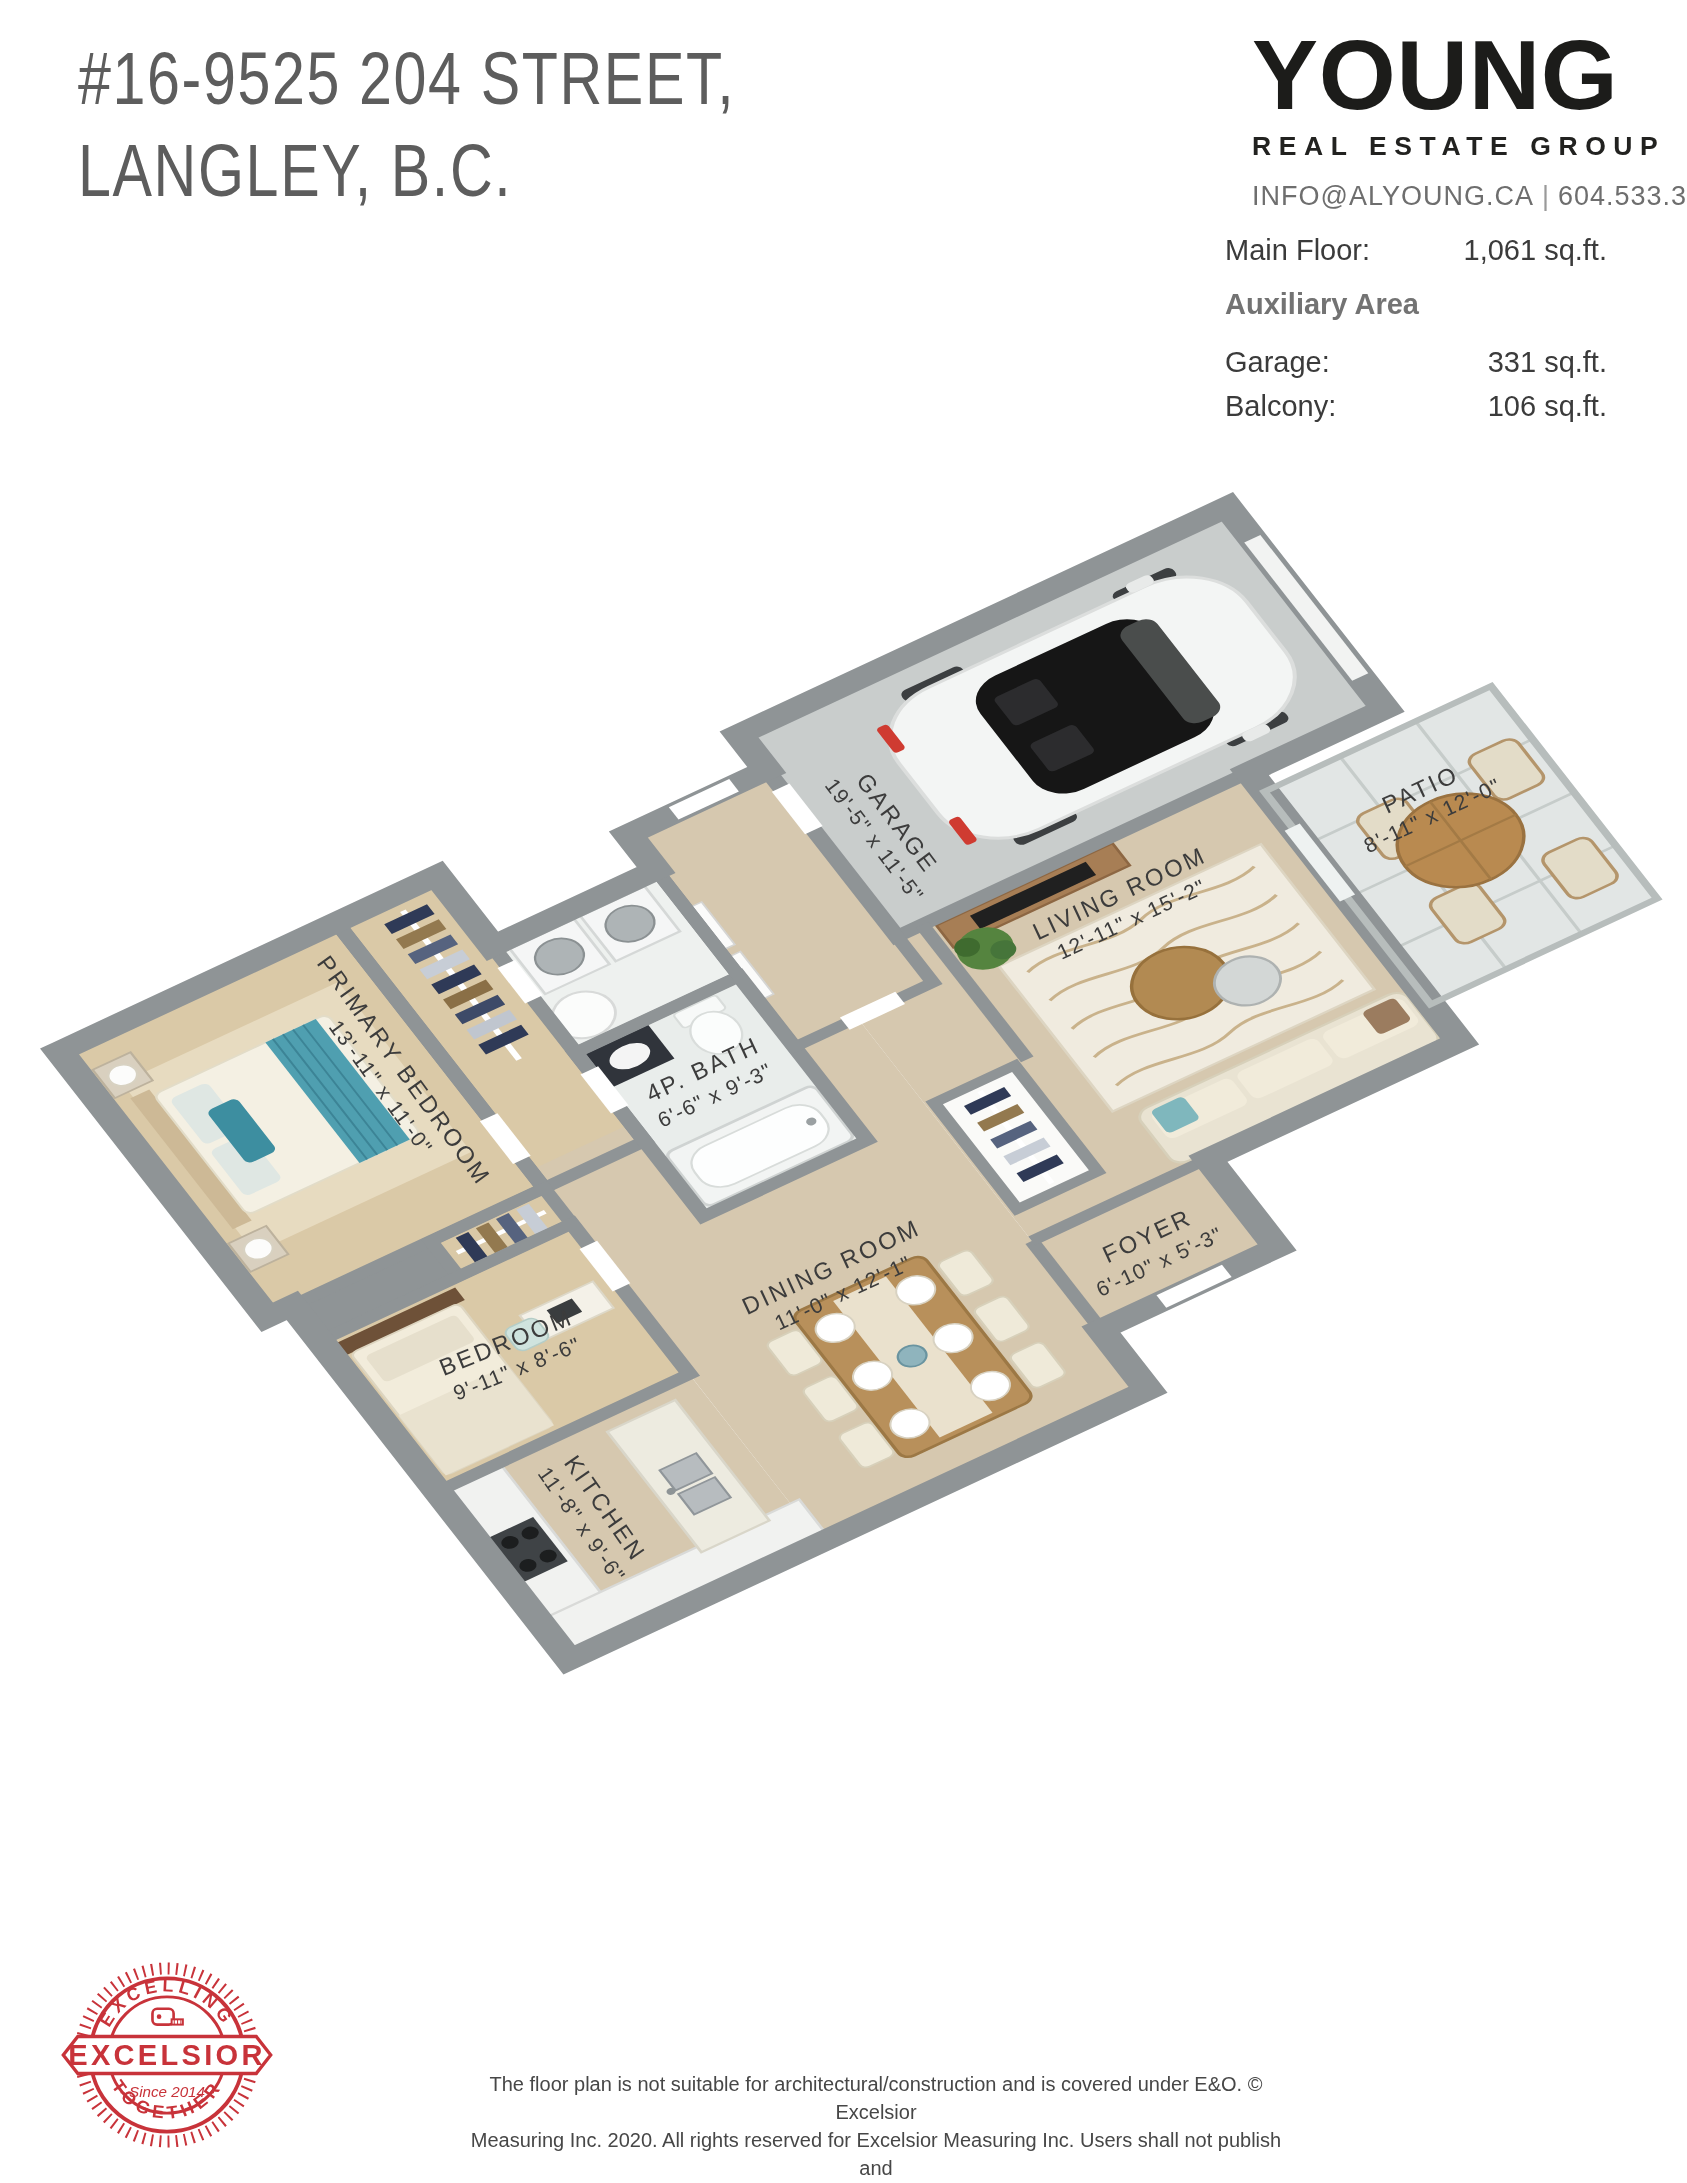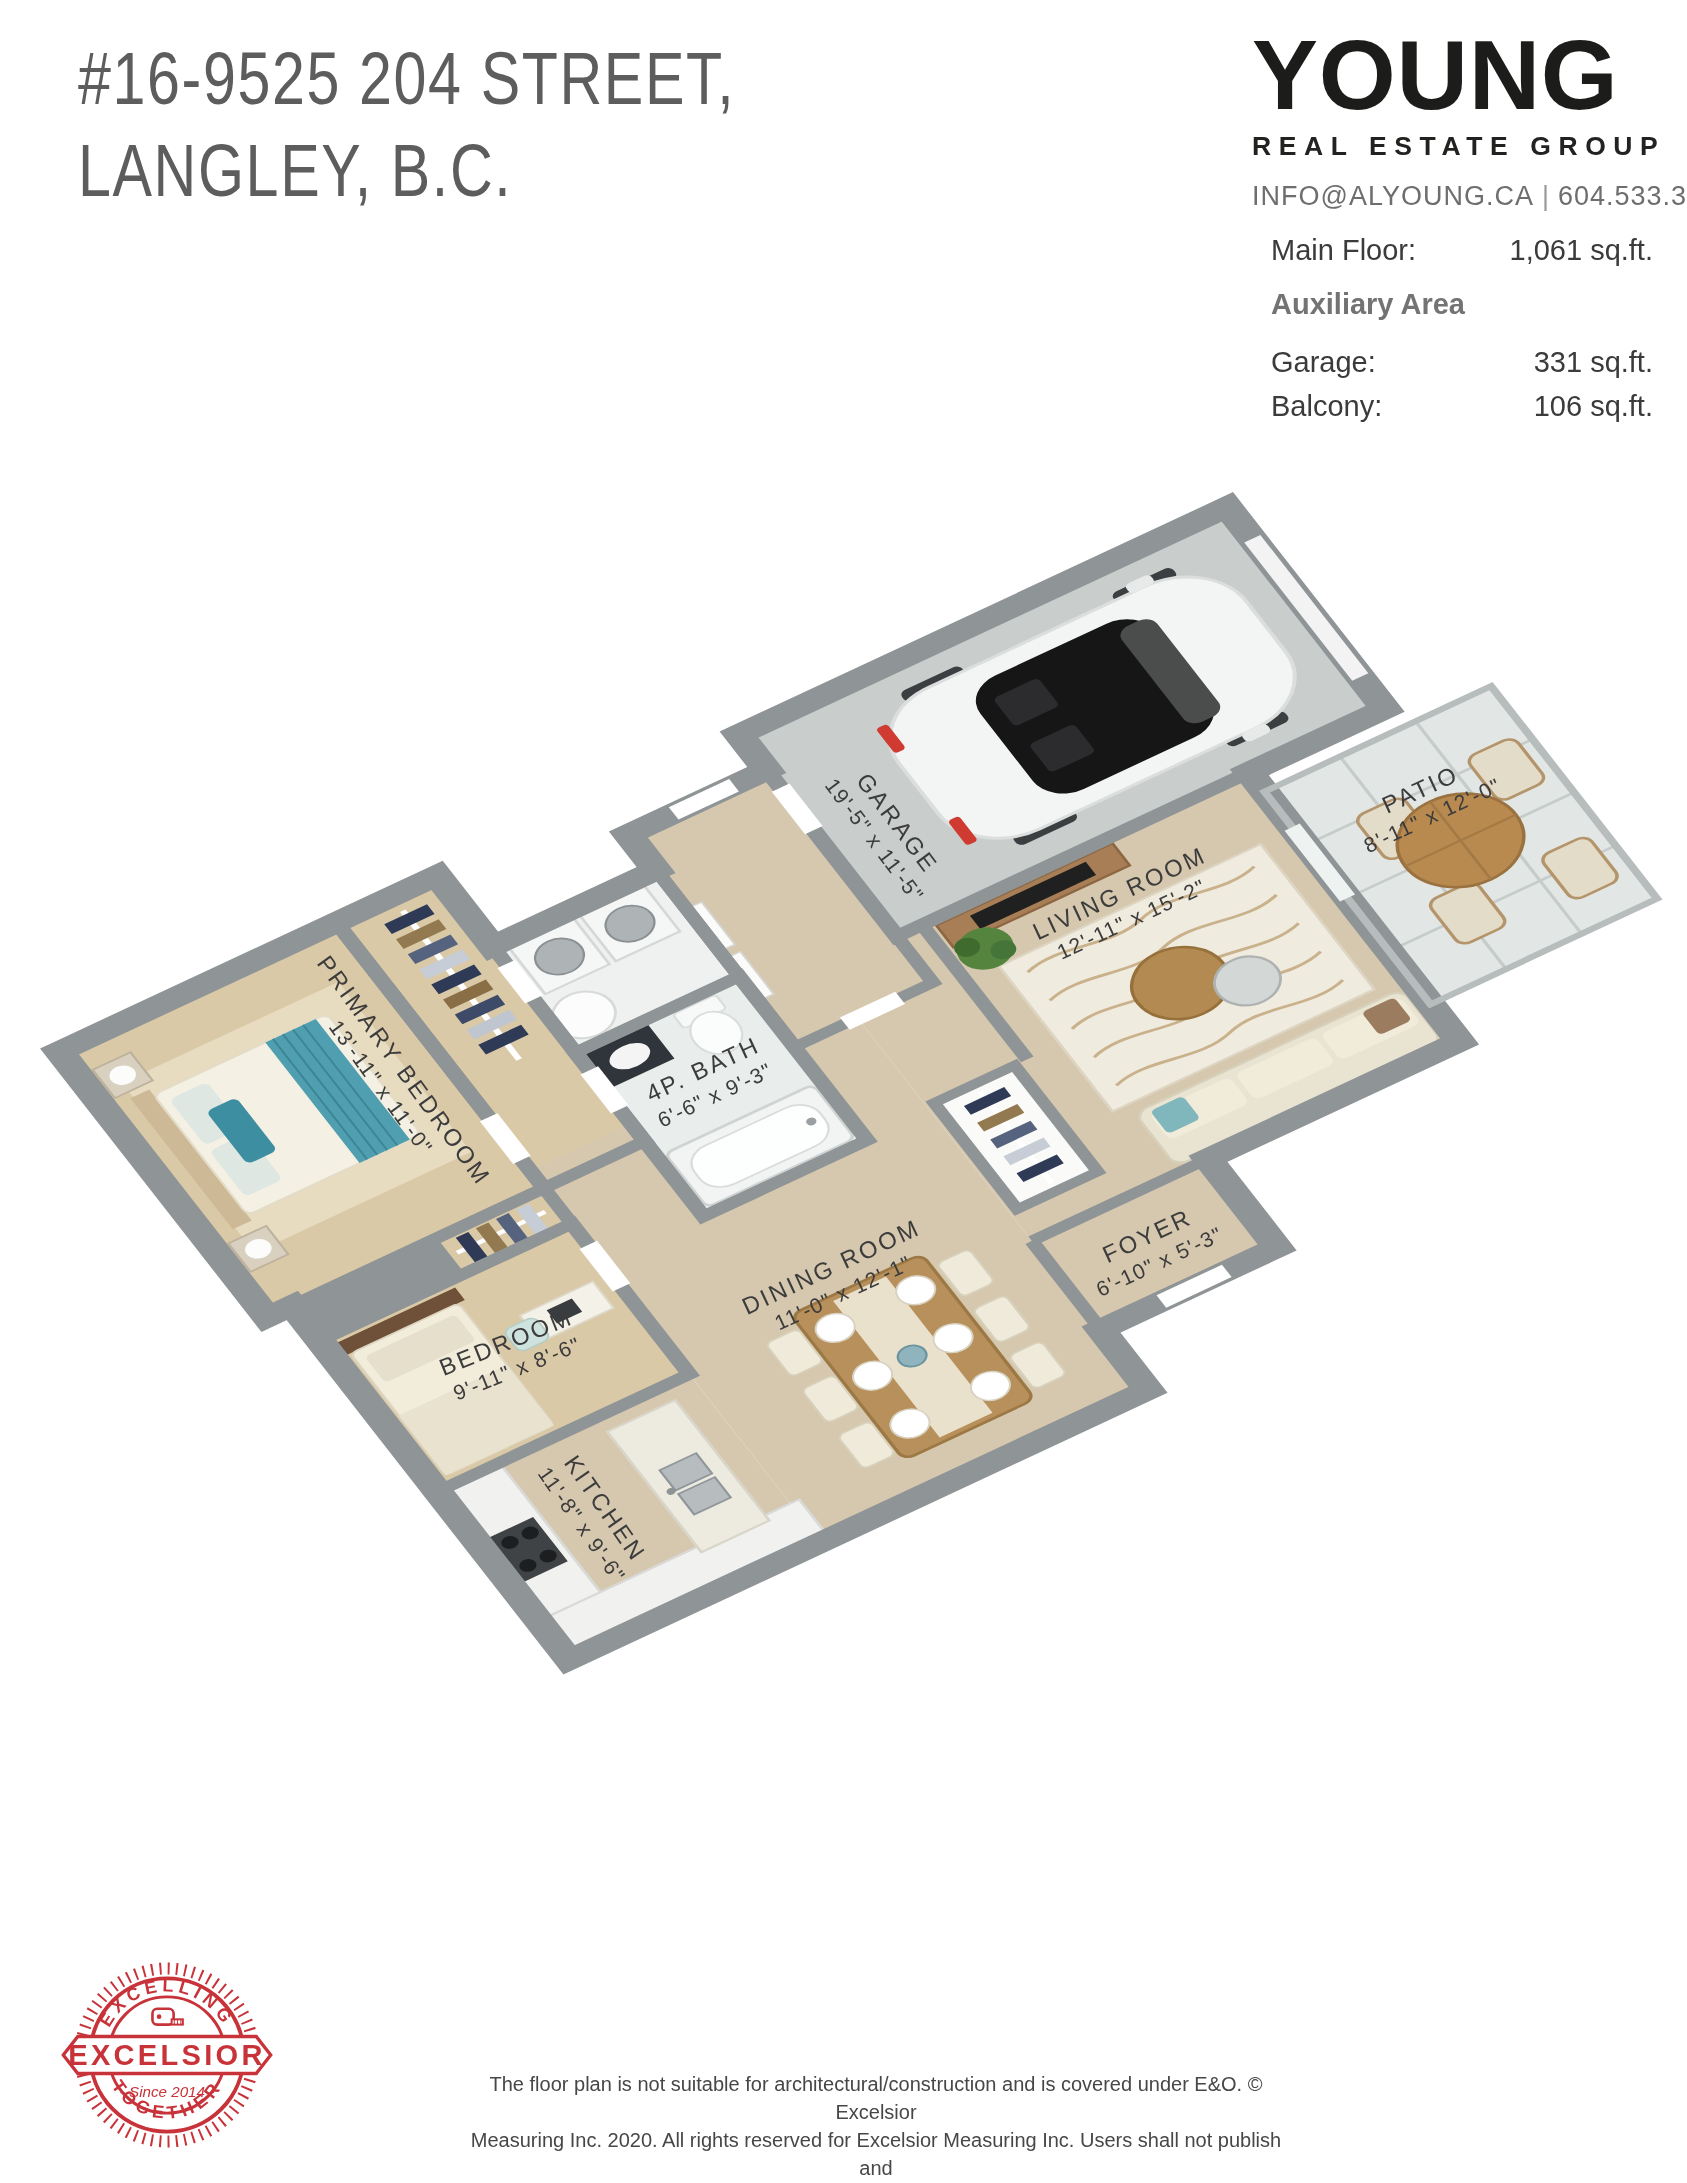--- a/index.html
+++ b/index.html
@@ -4,21 +4,21 @@
 <style>
   html,body{margin:0;padding:0;background:#fff;}
   .page{position:relative;width:1687px;height:2183px;background:#ffffff;font-family:"Liberation Sans",sans-serif;overflow:hidden;}
   
   .address{position:absolute;left:78px;top:33px;color:#5d5d5d;font-size:74px;line-height:1.24;letter-spacing:2px;font-weight:400;transform:scaleX(.80);transform-origin:left top;white-space:nowrap;}
   .brand{position:absolute;left:1252px;top:25px;width:382px;}
   .brand-name{font-size:99px;font-weight:700;color:#1c1c1a;letter-spacing:0.7px;line-height:1.0;}
   .brand-tagline{font-size:26.5px;font-weight:700;color:#222220;letter-spacing:7.6px;margin-top:6.6px;white-space:nowrap;}
   .brand-contact{font-size:27px;color:#6e6e6e;letter-spacing:1px;margin-top:19px;white-space:nowrap;}
   .brand-contact .sep{color:#9a9a9a;padding:0 8px;}
-  .areas{position:absolute;left:1225px;top:233px;width:382px;font-size:29px;color:#3b3b3b;margin-left:46px;}
+  .areas{position:absolute;left:1225px;top:233px;width:382px;font-size:29px;color:#3b3b3b;}
   .area-row{display:flex;justify-content:space-between;line-height:1.2;margin-bottom:9.3px;}
   .aux-heading{font-weight:700;color:#737373;margin:20px 0 24px 0;}
   
   .plan-svg{position:absolute;left:0;top:0;}
   .plan-svg text{font-family:"Liberation Sans",sans-serif;fill:#3c3c3c;}
   .room-name{font-size:36px;letter-spacing:4px;font-weight:500;}
   .room-dims{font-size:32px;letter-spacing:2px;font-weight:400;}
   
   .badge-svg{position:absolute;left:58px;top:1946px;}
   .badge-svg text{font-family:"Liberation Sans",sans-serif;}

